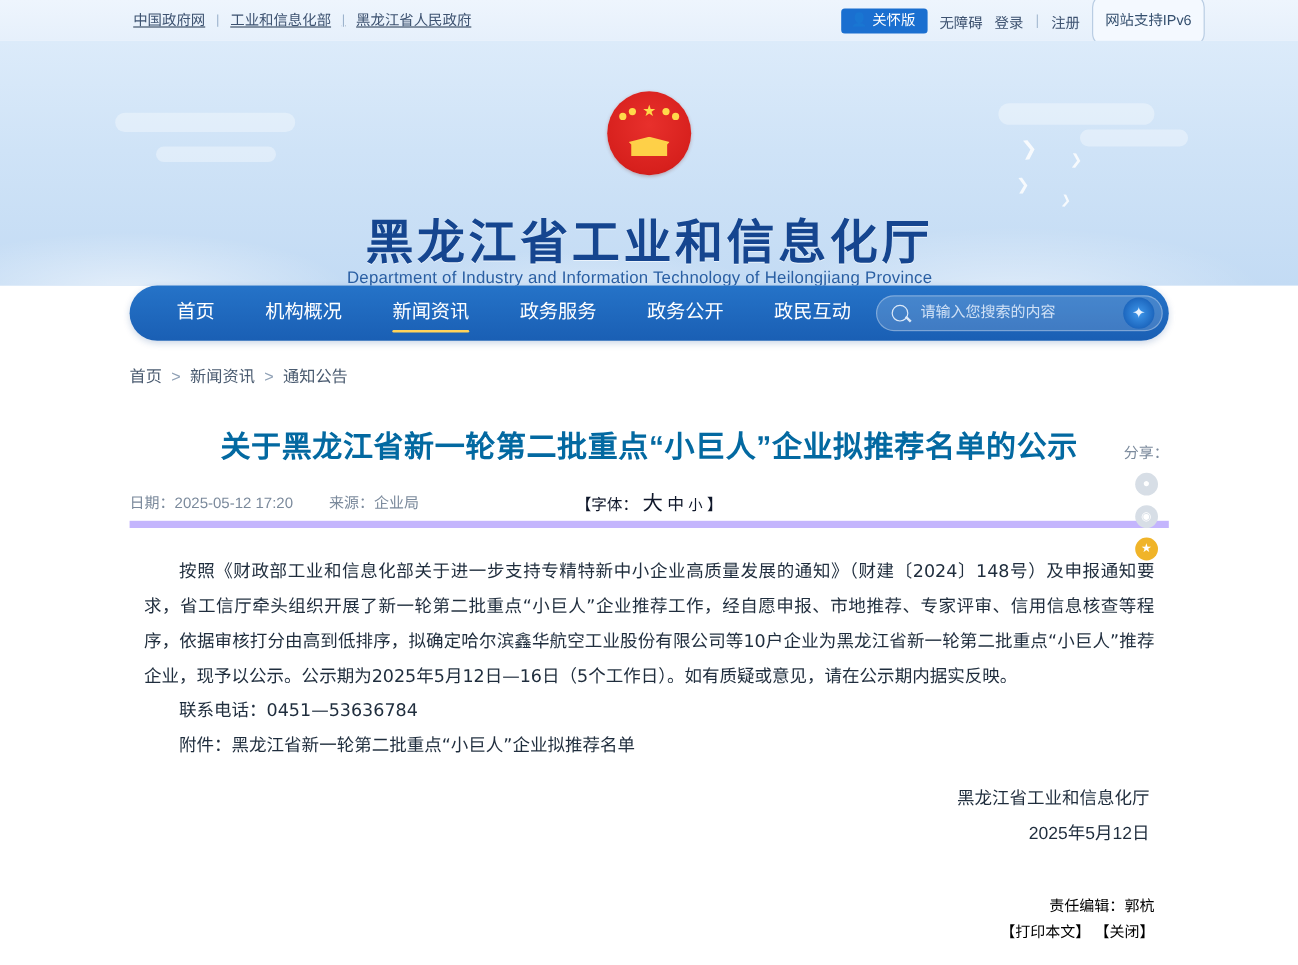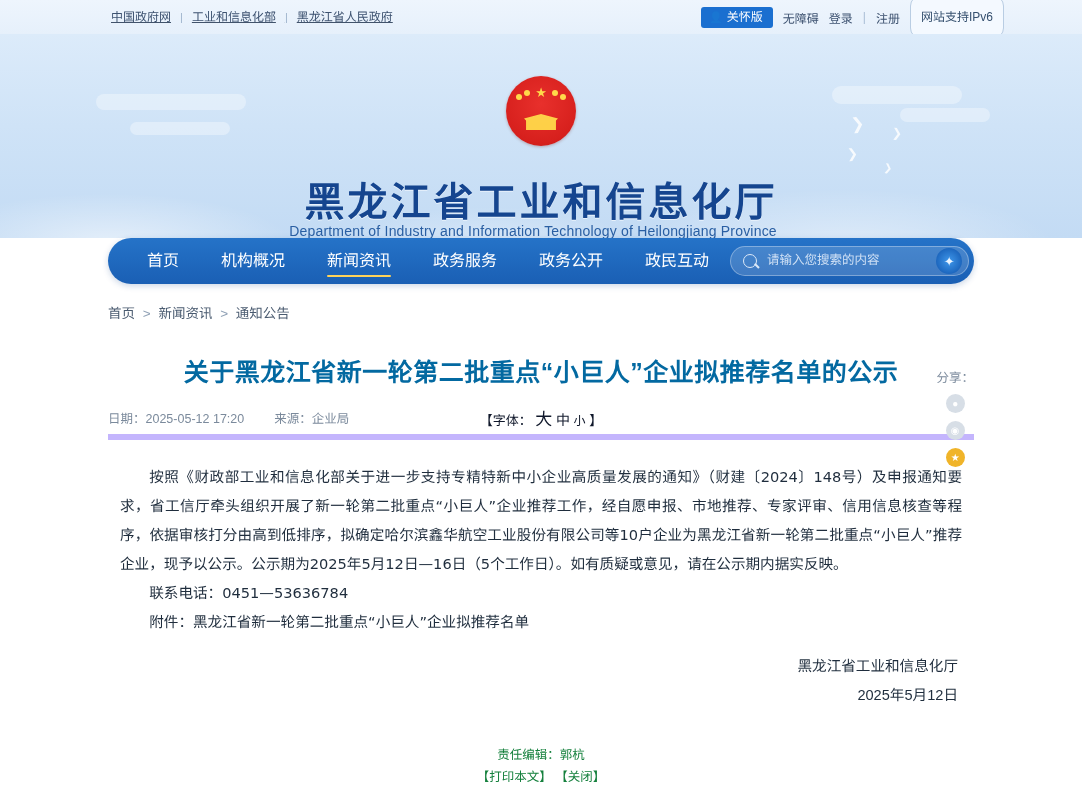--- a/index.html
+++ b/index.html
@@ -335,23 +335,23 @@
   .body-text p.indent { text-indent: 2em; }
   .sign {
     margin: 16px 46px 0 42px;
     text-align: right;
     font-size: 14.6px;
     line-height: 29px;
     color: #1f2d3d;
   }
   .editor {
     margin: 34px 42px 0 42px;
-    text-align: center;
+    text-align: right;
     font-size: 12.5px;
-    color: #15803d;
+    color: #000000;
     line-height: 22px;
   }
   .attach-title {
     margin: 18px 42px 0 42px;
     font-size: 14px;
     font-weight: 700;
     color: #1f2d3d;
   }
 </style>
 </head>

